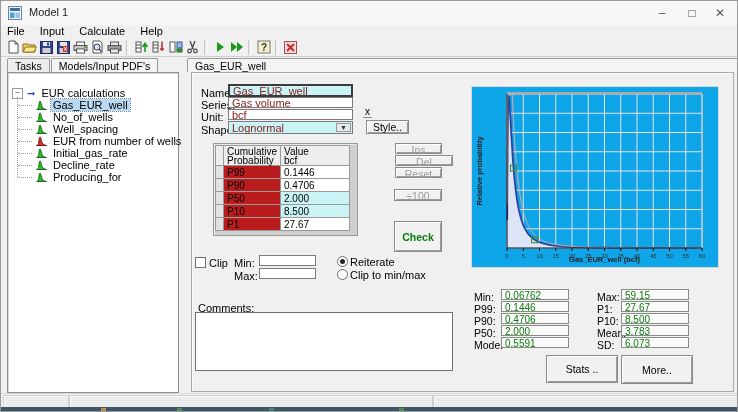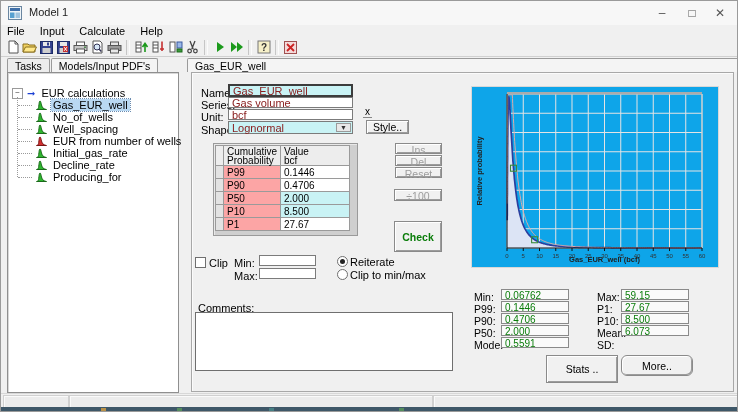--- a/index.html
+++ b/index.html
@@ -43,21 +43,21 @@
   .cyan{background:#c9f3f5 !important;}
   .namefield{border:2px solid #3c3c3c;}
   .drop{display:flex;align-items:center;}
   .droparrow{position:absolute;right:1px;top:1px;bottom:1px;width:13px;background:#e8e8e8;border:1px solid #9a9a9a;font-size:7px;display:flex;align-items:center;justify-content:center;color:#333;}
   .btn{position:absolute;background:#f1f1f1;border:1px solid #8a8a8a;box-shadow:inset 1px 1px 0 #ffffff, inset -1px -1px 0 #9c9c9c;font-size:10.5px;text-align:center;font-family:"Liberation Sans",sans-serif;padding:0;}
   .btn:disabled,.btn.dis{color:#9d9d9d;}
   .btn.green{color:#0a7d0a;font-weight:bold;}
   
   .ptablewrap{position:absolute;left:212px;top:142px;width:143px;height:91px;background:#cfcfcf;border:1px solid #9a9a9a;box-shadow:inset 1px 1px 0 #e8e8e8;}
   .ptable{border-collapse:collapse;font-size:10px;margin:1px;}
-  .ptable td{border:1px solid #9a9a9a;background:#fca5a5;padding:0 3px;height:12px;white-space:nowrap;}
+  .ptable td{border:1px solid #9a9a9a;background:#b91c1c;padding:0 3px;height:12px;white-space:nowrap;}
   .ptable td.selcol{width:7px;padding:0;background:#e2e2e2;}
   .ptable td.val{width:62px;background:#fff;margin-left:8px;}
   .ptable td.val.hl{background:#c9f3f5;}
   .ptable .hdr td{background:#ededed;font-size:10px;line-height:9px;padding-top:1px;}
   
   .chk{position:absolute;width:9px;height:9px;border:1px solid #6f6f6f;background:#fff;}
   .radio{position:absolute;width:9px;height:9px;border:1px solid #6f6f6f;border-radius:50%;background:#fff;}
   .radio.on:after{content:"";position:absolute;left:2px;top:2px;width:5px;height:5px;border-radius:50%;background:#222;}
   
   .comments{position:absolute;left:194px;top:311px;width:258px;height:59px;border:1px solid #6f6f6f;background:#fff;resize:none;font-family:"Liberation Sans",sans-serif;font-size:11px;box-sizing:border-box;}
@@ -326,21 +326,21 @@
       <tr>
         <td class="selcol"></td>
         <td>P1</td>
         <td class="val">27.67</td>
       </tr>
     </tbody>
       </table>
   </div>
 
   <button class="btn dis" style="left:394px;top:142px;width:47px;height:11px;">Ins</button>
-  <button class="btn dis" style="left:394px;top:154px;width:47px;height:11px;">Del</button>
+  <button class="btn dis" style="left:394px;top:154px;width:58px;height:11px;">Del</button>
   <button class="btn dis" style="left:394px;top:166px;width:47px;height:11px;">Reset</button>
   <button class="btn dis" style="left:393px;top:188px;width:48px;height:12px;">÷100</button>
   <button class="btn green" style="left:393px;top:220px;width:48px;height:31px;">Check</button>
 
   <span class="chk" style="left:194px;top:256px;"></span>
   <span class="flabel" style="left:208px;top:256px;">Clip</span>
   <span class="flabel" style="left:233px;top:256px;">Min:</span>
   <input class="field" style="left: 258px; top: 254px; width: 57px; height: 11px;" value="">
   <span class="flabel" style="left:233px;top:269px;">Max:</span>
   <input class="field" style="left: 258px; top: 267px; width: 57px; height: 11px;" value="">
@@ -429,24 +429,24 @@
 
   <span class="stat-label" style="left:596px;top:290px;">Max:</span>
   <div class="stat-field" style="left:620px;top:288px;">59.15</div>
   <span class="stat-label" style="left:596px;top:302px;">P1:</span>
   <div class="stat-field" style="left:620px;top:300px;">27.67</div>
   <span class="stat-label" style="left:596px;top:314px;">P10:</span>
   <div class="stat-field" style="left:620px;top:312px;">8.500</div>
   <span class="stat-label" style="left:596px;top:326px;">Mean:</span>
   <div class="stat-field" style="left:620px;top:324px;">3.783</div>
   <span class="stat-label" style="left:596px;top:338px;">SD:</span>
-  <div class="stat-field" style="left:620px;top:324px;">6.073</div>
+  <div class="stat-field" style="left:620px;top:336px;">6.073</div>
 
   <button class="btn" style="left:545px;top:354px;width:72px;height:28px;">Stats ..</button>
-  <button class="btn" style="left:620px;top:354px;width:72px;height:21px;border-radius:6px;">More..</button>
+  <button class="btn" style="left:620px;top:354px;width:72px;height:29px;">More..</button>
 
   <div class="statusbar">
     <div class="spane" style="left:2px;width:64px;"></div>
     <div class="spane" style="left:68px;width:362px;"></div>
     <div class="spane" style="left:432px;width:303px;"></div>
   </div>
   <div class="taskbar">
     <span class="tbdot" style="left:100px;background:#d8a040;"></span>
     <span class="tbdot" style="left:176px;background:#5a9a5a;"></span>
     <span class="tbdot" style="left:268px;background:#4a8a8a;"></span>

